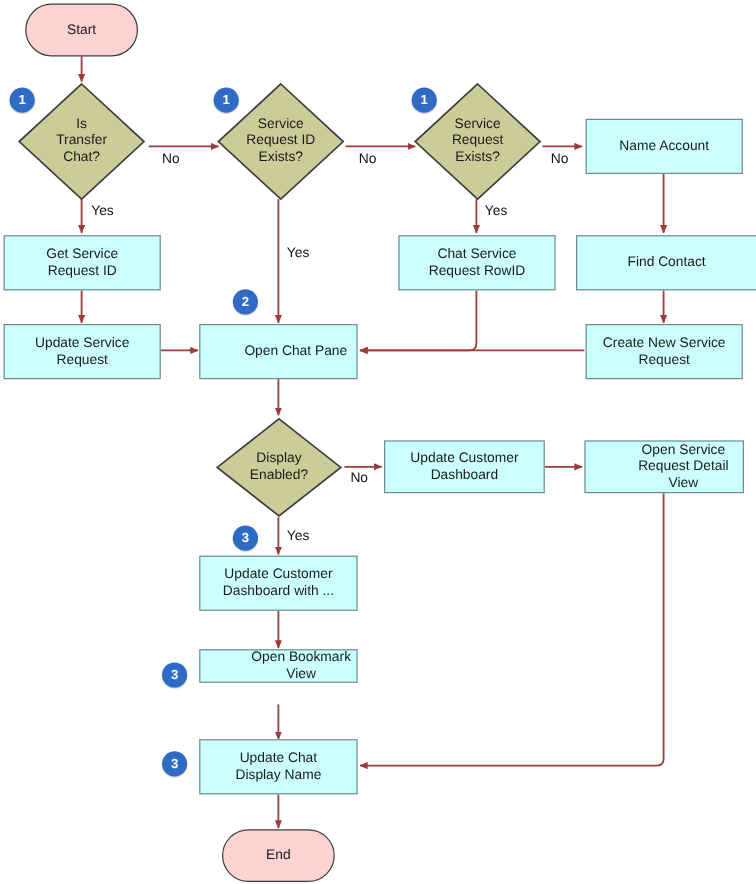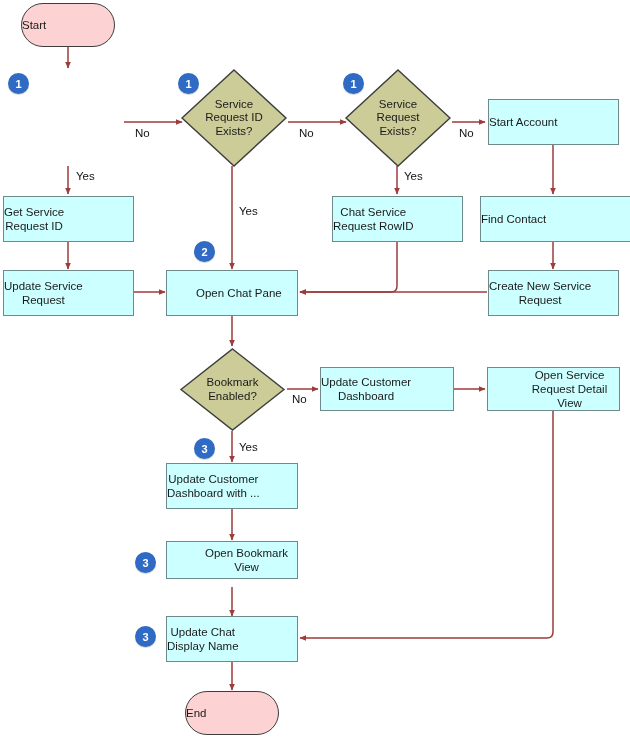--- a/index.html
+++ b/index.html
@@ -22,21 +22,21 @@
     left: 0;
     top: 0;
     width: 630px;
     height: 737px;
   }
   .node {
     position: absolute;
     box-sizing: border-box;
     display: flex;
     align-items: center;
-    justify-content: flex-start;
+    justify-content: center;
     text-align: center;
     color: #1a1a1a;
     font-size: 11.5px;
     line-height: 14px;
     z-index: 3;
   }
   .terminator {
     background: #fcd2d2;
     border: 1.4px solid #3d3d3d;
     border-radius: 999px;
@@ -151,20 +151,30 @@
   </svg>
 
   <div class="node terminator" style="left:21px; top:3px; width:94px; height:44px;">
     <span class="node-text">Start</span>
   </div>
 
   <div class="node terminator" style="left:185px; top:691px; width:94px; height:44px;">
     <span class="node-text">End</span>
   </div>
 
+  <div class="decision-wrap" style="left:14px; top:68px; width:108px; height:100px;">
+    <svg width="108" height="100">
+      <polygon points="54,2 106,50 54,98 2,50" fill="#cccc99" stroke="#3d3d3d" stroke-width="1.4"></polygon>
+    </svg>
+    <div class="decision-label">
+        <span class="node-text">Is
+Transfer
+Chat?</span>
+      </div>
+  </div>
 
   <div class="decision-wrap" style="left:180px; top:68px; width:108px; height:100px;">
     <svg width="108" height="100">
       <polygon points="54,2 106,50 54,98 2,50" fill="#cccc99" stroke="#3d3d3d" stroke-width="1.4"></polygon>
     </svg>
     <div class="decision-label">
         <span class="node-text">Service
 Request ID
 Exists?</span>
       </div>
@@ -179,27 +189,27 @@
 Request
 Exists?</span>
       </div>
   </div>
 
   <div class="decision-wrap" style="left:179px; top:347px; width:107px; height:85px;">
     <svg width="107" height="85">
       <polygon points="53.5,2 105,42.5 53.5,83 2,42.5" fill="#cccc99" stroke="#3d3d3d" stroke-width="1.4"></polygon>
     </svg>
     <div class="decision-label">
-        <span class="node-text">Bookmark
+        <span class="node-text">Display
 Enabled?</span>
       </div>
   </div>
 
   <div class="node process" style="left:488px; top:99px; width:131px; height:46px;">
-    <span class="node-text">Start Account</span>
+    <span class="node-text">Name Account</span>
   </div>
 
   <div class="node process" style="left:3px; top:196px; width:131px; height:46px;">
     <span class="node-text">Get Service
 Request ID</span>
   </div>
 
   <div class="node process" style="left:332px; top:196px; width:131px; height:46px;">
     <span class="node-text">Chat Service
 Request RowID</span>
@@ -231,21 +241,21 @@
   <div class="node process" style="left:487px; top:367px; width:133px; height:44px;padding-left:32px;">
     <span class="node-text">Open Service
 Request Detail View</span>
   </div>
 
   <div class="node process" style="left:166px; top:463px; width:132px; height:46px;">
     <span class="node-text">Update Customer
 Dashboard with ...</span>
   </div>
 
-  <div class="node process" style="left:166px; top:541px; width:132px; height:38px;padding-left:38px;">
+  <div class="node process" style="left:166px; top:541px; width:132px; height:28px;padding-left:38px;">
     <span class="node-text">Open Bookmark
 View</span>
   </div>
 
   <div class="node process" style="left:166px; top:616px; width:132px; height:46px;">
     <span class="node-text">Update Chat
 Display Name</span>
   </div>
 
   <div class="edge-label" style="left:135px; top:127px;">No</div>

